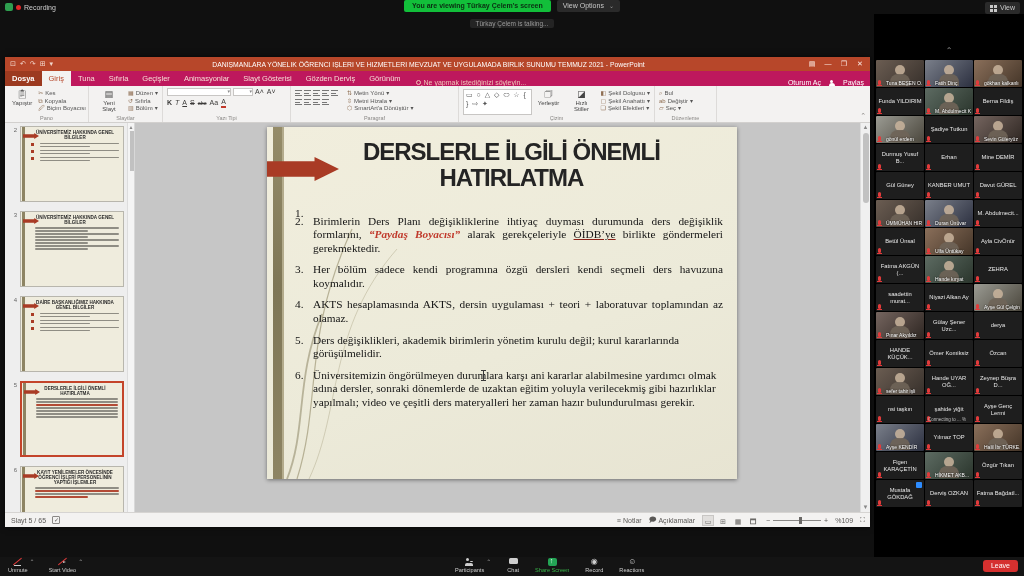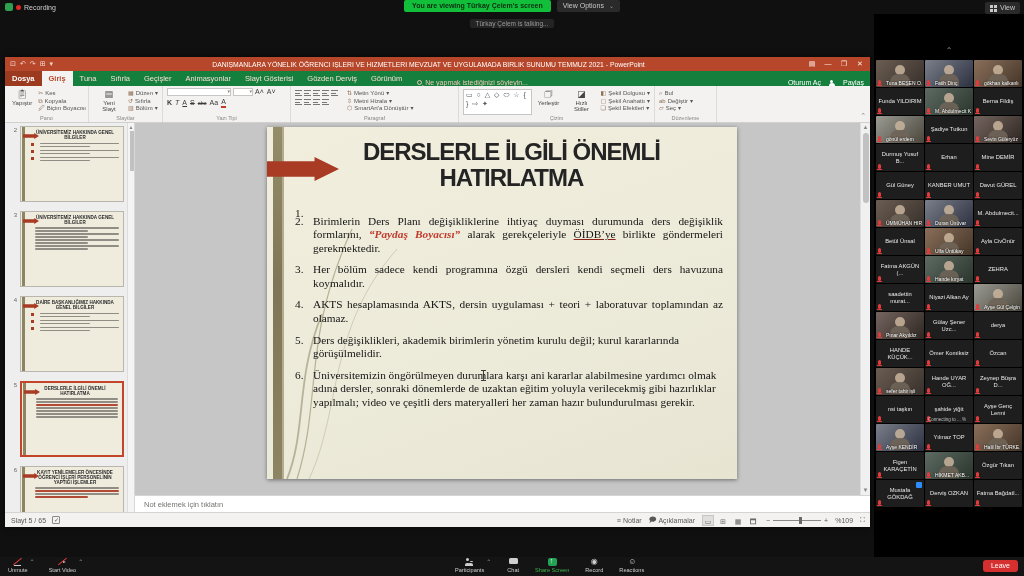--- a/index.html
+++ b/index.html
@@ -33,24 +33,24 @@
   .ppt{position:absolute;left:5px;top:57px;width:865px;height:470px;background:#f3f2f1;
     box-shadow:0 0 6px rgba(0,0,0,.6);display:flex;flex-direction:column;}
   .titlebar{height:14px;background:#b7472a;color:#fff;display:flex;align-items:center;
     font-size:7px;flex:0 0 14px;}
   .qat{display:flex;gap:4px;margin-left:5px;color:#f2d7cd;font-size:7px;align-items:center;}
   .qat span{line-height:10px;}
   .t-title{flex:1;text-align:center;white-space:nowrap;overflow:hidden;text-overflow:ellipsis;
     font-size:6.8px;color:#fff;}
   .wctl{display:flex;margin-right:2px;}
   .wctl span{width:16px;text-align:center;font-size:7px;line-height:14px;color:#fbe9e3;}
-  .tabsrow{height:15px;background:#15803d;display:flex;align-items:flex-end;flex:0 0 15px;font-size:7.5px;}
+  .tabsrow{height:15px;background:#be185d;display:flex;align-items:flex-end;flex:0 0 15px;font-size:7.5px;}
   .tab{color:#f6ddd5;padding:2px 7px 2px;line-height:11px;white-space:nowrap;}
   .tab.file{background:#9c3a20;color:#fff;font-weight:bold;}
-  .tab.active{background:#f3f2f1;color:#b7472a;font-weight:bold;}
+  .tab.active{background:#f3f2f1;color:#b7472a;font-weight:normal;}
   .tellme{display:flex;align-items:center;gap:3px;color:#f0c5b7;margin-left:8px;font-size:7px;}
   .lens{width:5px;height:5px;border:1px solid #f0c5b7;border-radius:50%;position:relative;display:inline-block;}
   .lens::after{content:"";position:absolute;width:3px;height:1px;background:#f0c5b7;
     transform:rotate(45deg);left:4px;top:5px;}
   .tabs-right{margin-left:auto;display:flex;align-items:center;gap:8px;margin-right:6px;color:#fff;font-size:7px;}
   .personic{width:6px;height:6px;position:relative;display:inline-block;}
   .personic::before{content:"";position:absolute;width:3px;height:3px;border-radius:50%;background:#fff;left:1.5px;top:0;}
   .personic::after{content:"";position:absolute;width:6px;height:3px;border-radius:3px 3px 0 0;background:#fff;bottom:0;}
 
   
@@ -503,23 +503,20 @@
                 <div class="sitem"><span class="num">6.</span><span class="run">Üniversitemizin öngörülmeyen durumlara karşı ani kararlar alabilmesine yardımcı olmak adına dersler, sonraki dönemlerde de uzaktan eğitim yoluyla verilecekmiş gibi hazırlıklar yapılmalı; video ve çeşitli ders materyalleri her zaman hazır bulundurulması gerekir.</span></div>
               </div>
             <div class="ibeam"></div>
           </div>
           <div class="vscroll">
             <span class="up">▲</span>
             <span class="vthumb"></span>
             <span class="dn">▼</span>
           </div>
         </div>
-        <div class="notes">
-          <span>Not eklemek için tıklatın</span>
-        </div>
       </div>
     </div>
 
     <div class="statusbar">
       <div class="sleft">
         <span>Slayt 5 / 65</span>
         <span class="spell"></span>
       </div>
       <div class="sright">
         <span class="sbtn">

